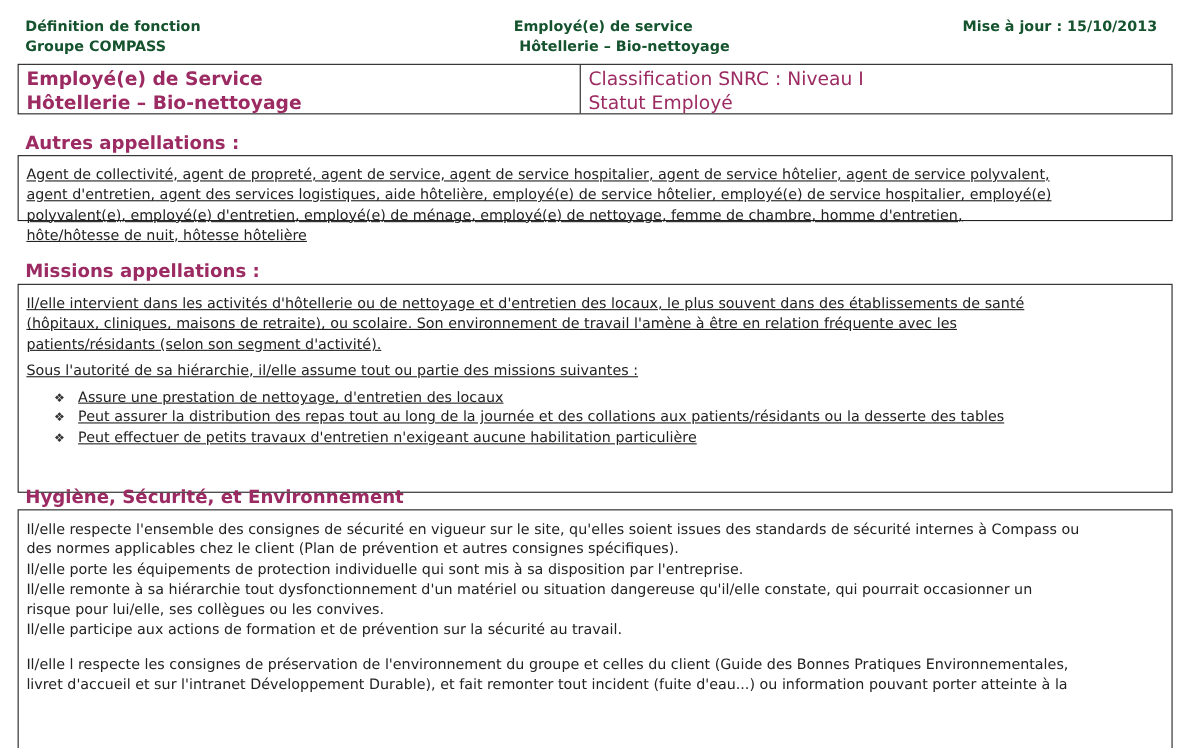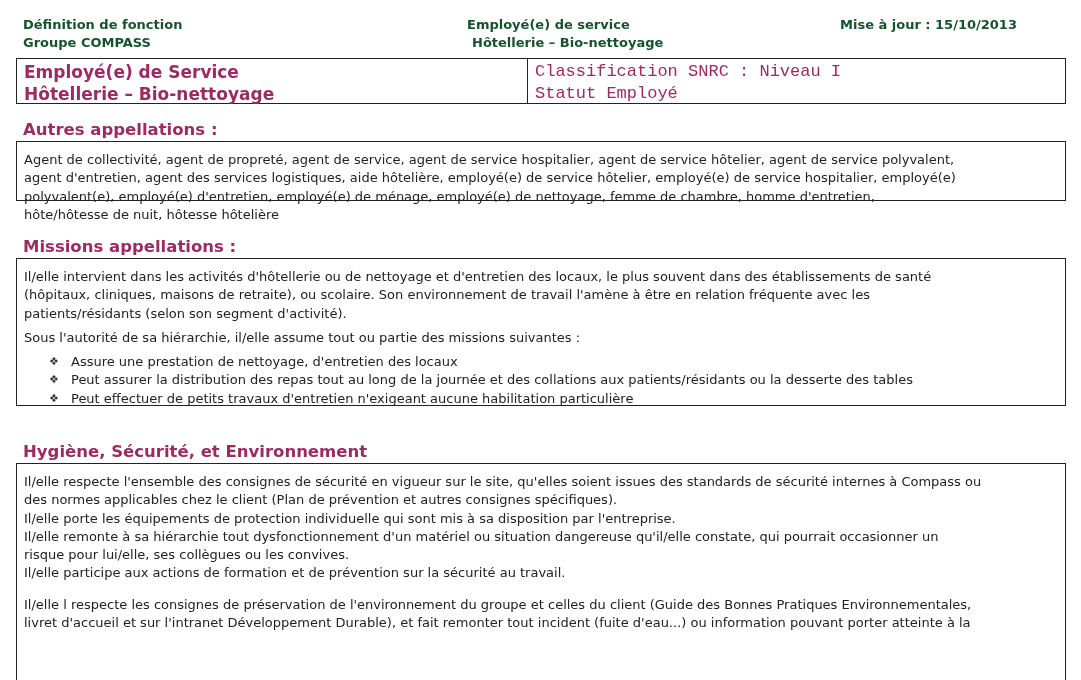--- a/index.html
+++ b/index.html
@@ -5,44 +5,44 @@
     html, body { margin: 0; padding: 0; background: #ffffff; }
     body {
       width: 1081px; height: 680px; position: relative; overflow: hidden;
       font-family: "DejaVu Sans", "Liberation Sans", sans-serif;
       color: #1a1a1a;
     }
     .hdr { position: absolute; font-weight: bold; font-size: 13px; line-height: 18px; color: #14532d; }
     .hdr-left { left: 23px; top: 16px; }
     .hdr-mid { left: 467px; top: 16px; }
     .hdr-mid .l2 { padding-left: 5px; }
-    .hdr-right { left: 840px; top: 16px; }
+    .hdr-right { left: 875px; top: 16px; }
 
     .title-box {
       position: absolute; left: 16px; top: 58px; width: 1050px; height: 46px;
       border: 1.5px solid #222; display: flex; box-sizing: border-box;
     }
     .title-left {
       width: 511px; border-right: 1.5px solid #222; padding: 2px 0 0 7px; box-sizing: border-box;
       font-weight: bold; font-size: 17px; line-height: 22px; color: #9b2b62;
     }
     .title-right {
-      flex: 1; padding: 2px 0 0 7px; font-size: 17px; line-height: 22px; color: #9b2b62; font-family: Liberation Mono, monospace;
+      flex: 1; padding: 2px 0 0 7px; font-size: 17px; line-height: 22px; color: #9b2b62;
     }
 
     .sec-title {
       position: absolute; left: 23px; font-weight: bold; font-size: 16.5px; line-height: 20px; color: #9b2b62; text-align: right;
     }
     .box {
       position: absolute; left: 16px; width: 1050px; border: 1.5px solid #222; box-sizing: border-box;
       font-size: 13px; line-height: 18.3px; color: #222;
     }
     .box p { margin: 0; }
-    .box-appellations { top: 141px; height: 60px; padding: 9px 6px 0 7px; }
-    .box-missions { top: 258px; height: 148px; padding: 9px 6px 0 7px; }
+    .box-appellations { top: 141px; height: 60px; padding: 9px 6px 0 7px; text-decoration: underline; }
+    .box-missions { top: 258px; height: 190px; padding: 9px 6px 0 7px; text-decoration: underline; }
     .box-missions .gap { height: 6px; }
     .box-missions ul { list-style: none; margin: 6px 0 0 0; padding: 0 0 0 47px; }
     .box-missions li { position: relative; padding-left: 0; }
     .bullet { position: absolute; left: -22px; top: 0; font-size: 11px; color: #333; }
     .box-hse { top: 463px; height: 250px; padding: 9px 6px 0 7px; text-align: justify; }
     .box-hse .gap { height: 13px; }
   </style>
 </head>
 <body>
 

